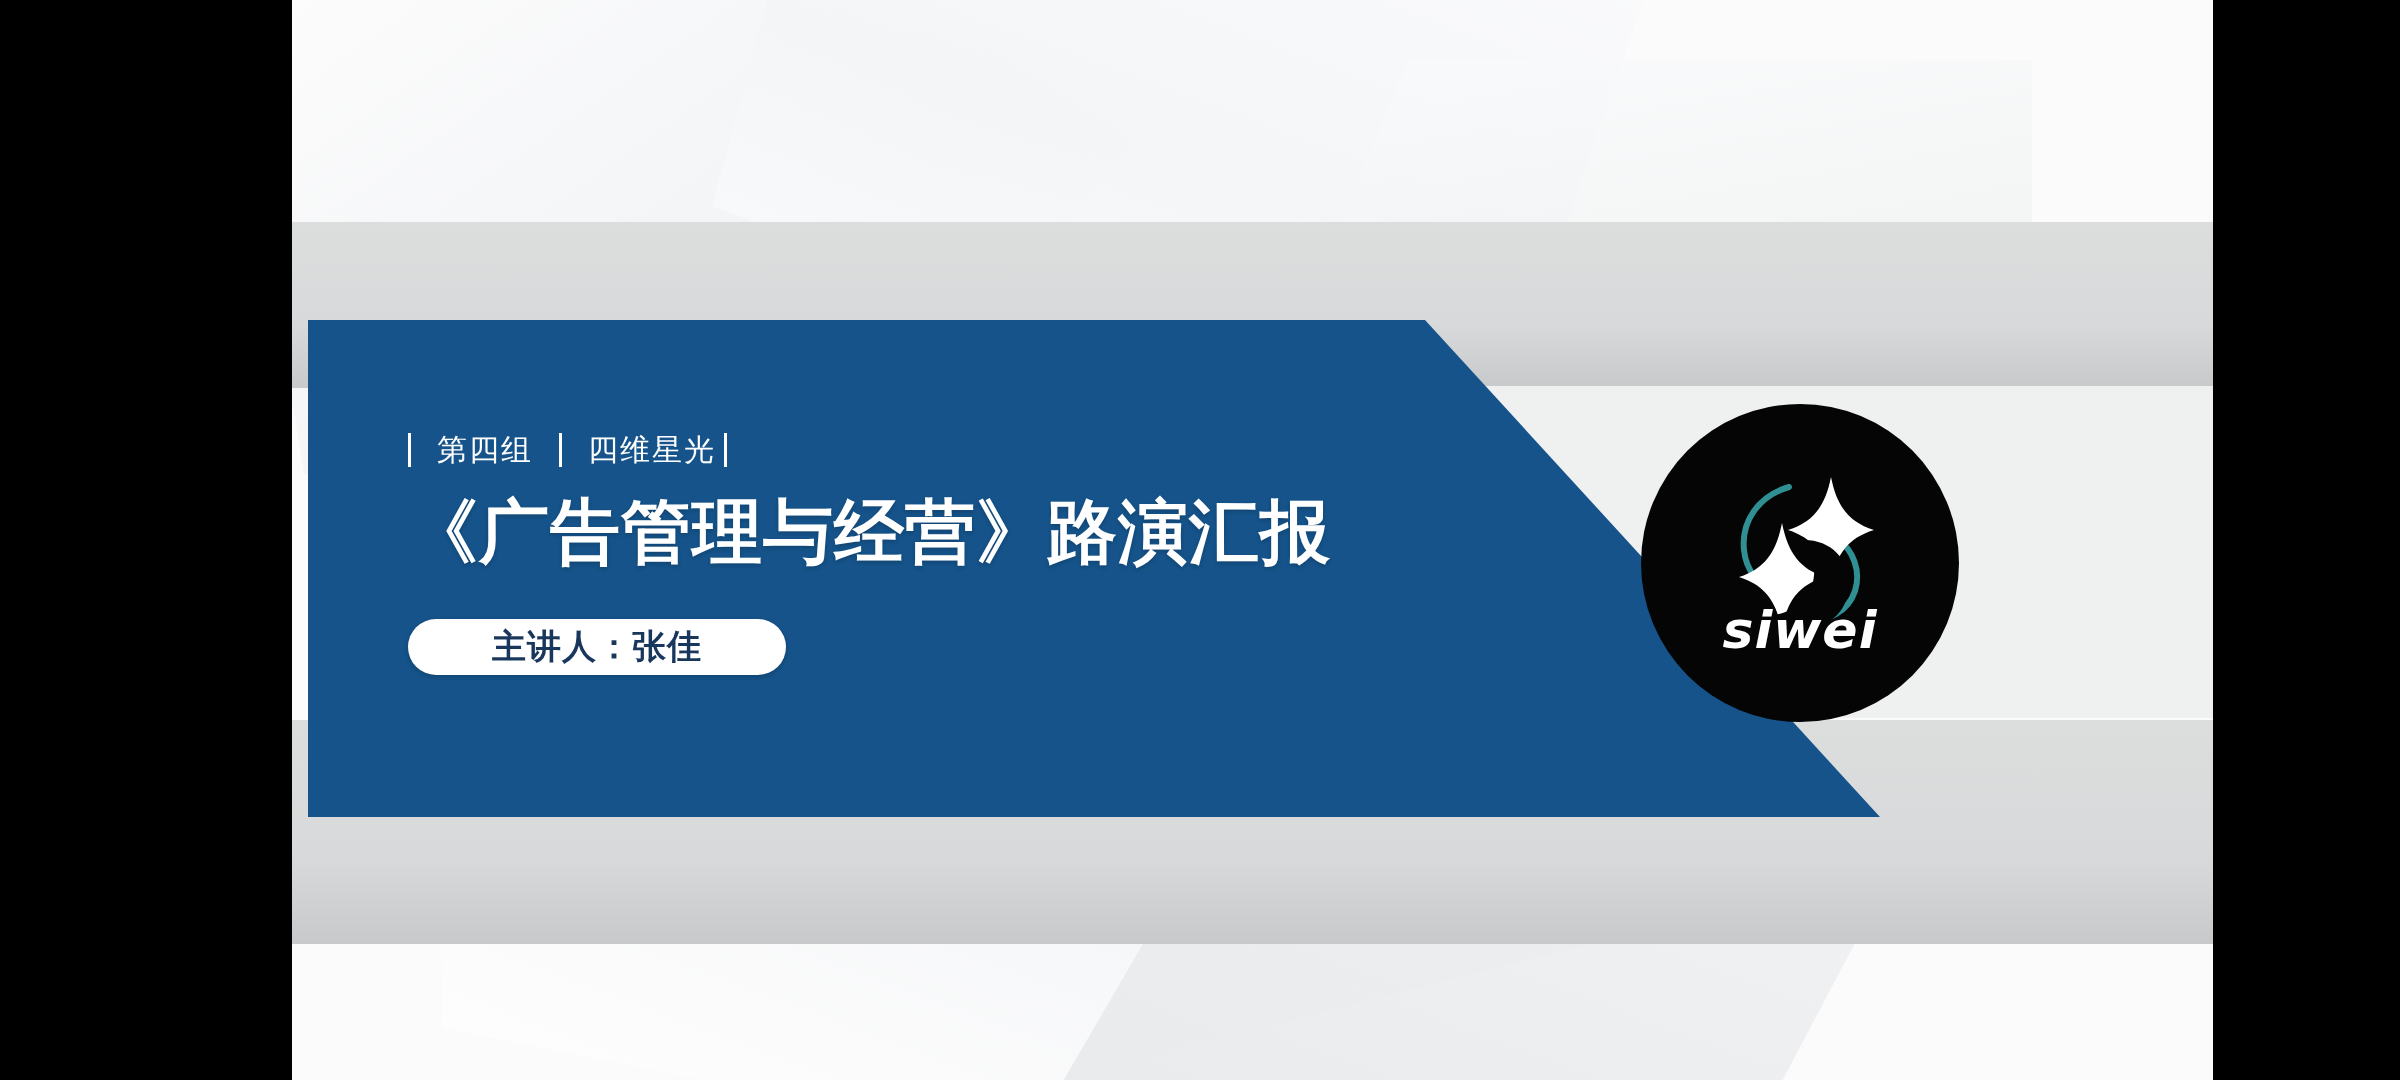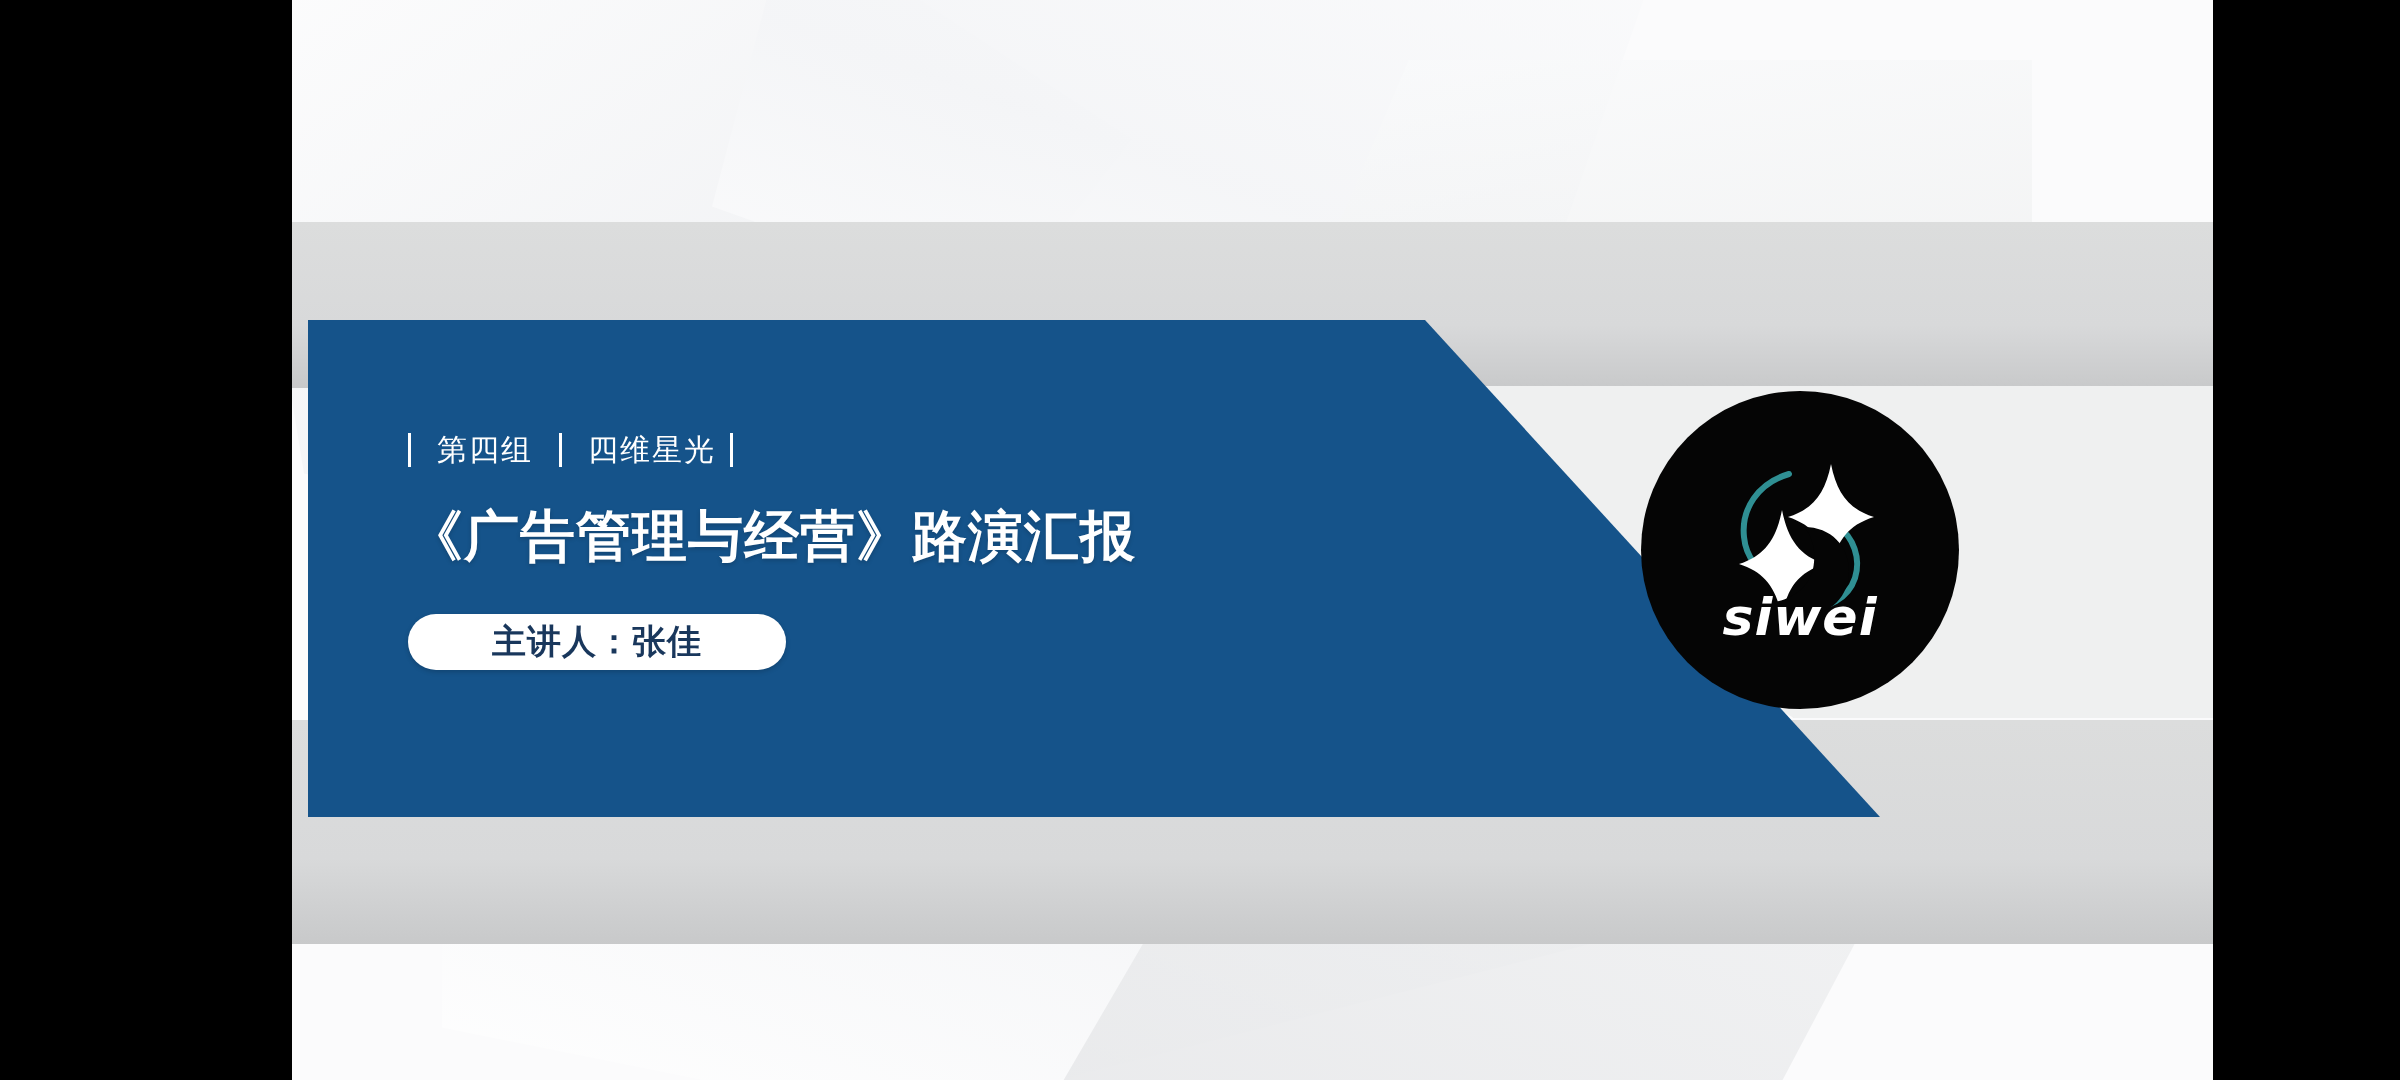--- a/index.html
+++ b/index.html
@@ -136,26 +136,26 @@
     display: inline-block;
     width: 3px;
     height: 34px;
     background: #ffffff;
     flex: 0 0 auto;
   }
   .kicker .ktext {
     padding: 0 26px;
     font-weight: 500;
   }
-  .kicker .ktext.second { padding-right: 14px; }
+  .kicker .ktext.second { padding-right: 8px; }
 
   .main-title {
-    margin-top: 35px;
+    margin-top: 22px;
     color: #ffffff;
-    font-size: 55px;
+    font-size: 70px;
     font-weight: bold;
     letter-spacing: 1px;
     white-space: nowrap;
     line-height: 1.15;
     text-shadow: 0 2px 4px rgba(0,0,0,.18);
   }
 
   .presenter-pill {
     margin-top: 46px;
     display: inline-flex;
@@ -169,21 +169,21 @@
     font-size: 34px;
     font-weight: bold;
     letter-spacing: 1px;
     box-shadow: 0 2px 5px rgba(0,0,0,.18);
   }
 
   
   .logo {
     position: absolute;
     left: 1349px;   
-    top: 391px;
+    top: 404px;
     width: 318px;
     height: 318px;
     border-radius: 50%;
     background: #050505;
     z-index: 8;
     overflow: hidden;
   }
   .logo svg { display: block; }
   .logo-word {
     position: absolute;

